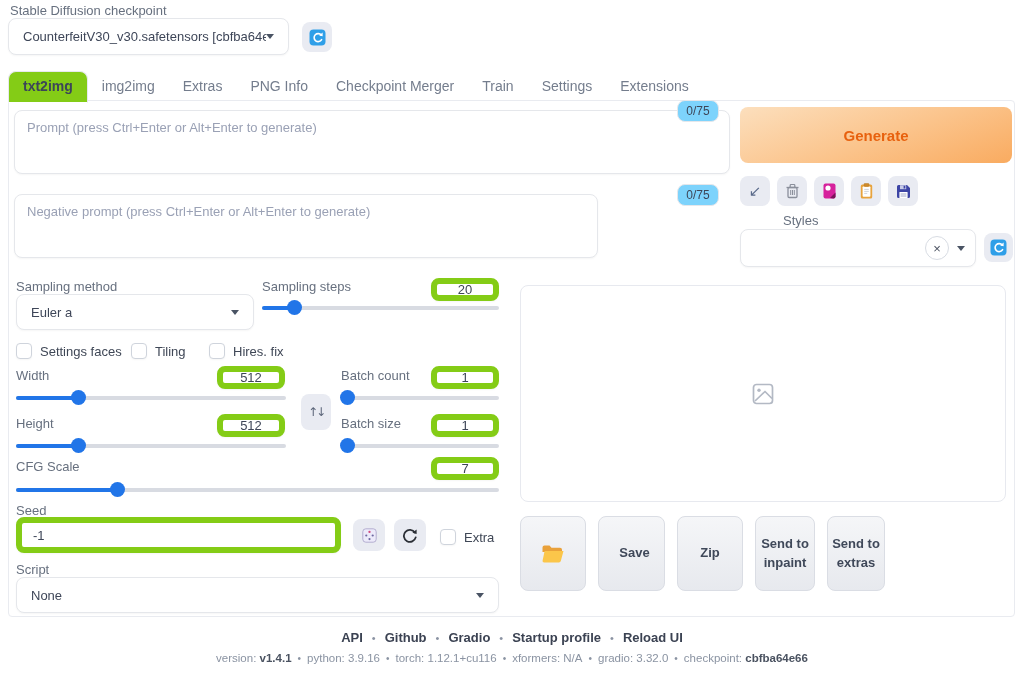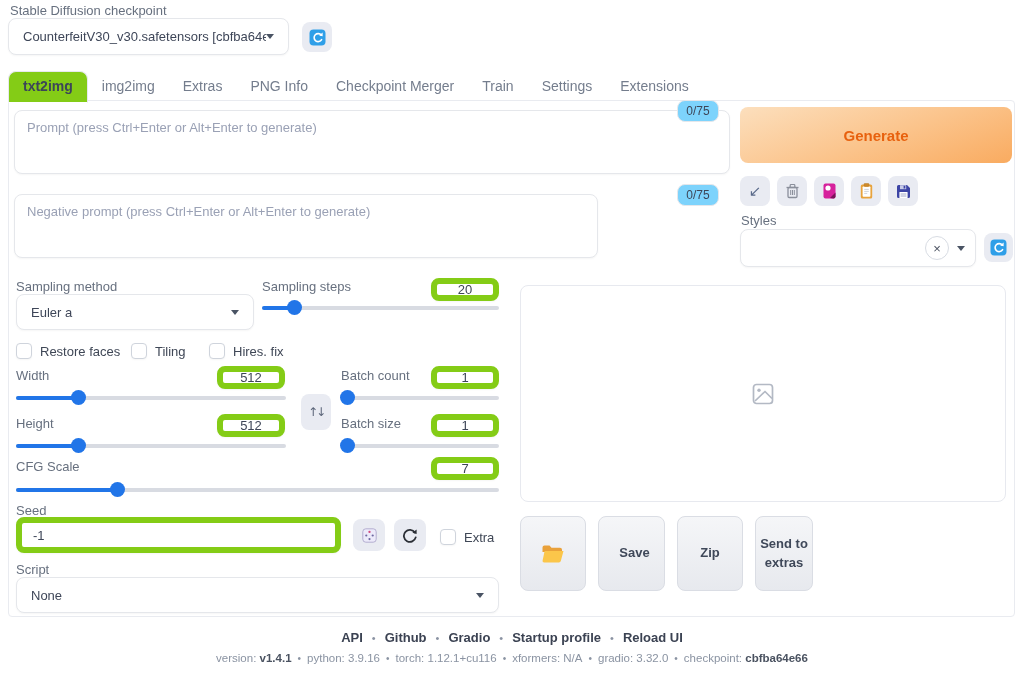--- a/index.html
+++ b/index.html
@@ -135,21 +135,21 @@
       <path d="M1 2.5 A1.5 1.5 0 0 1 2.5 1 H11 L14 4 V12.5 A1.5 1.5 0 0 1 12.5 14 H2.5 A1.5 1.5 0 0 1 1 12.5 Z" fill="#3d45a5"></path>
       <rect x="4" y="1.2" width="6.2" height="4" fill="#c7cbe8"></rect>
       <rect x="7.6" y="1.8" width="1.7" height="2.7" fill="#3d45a5"></rect>
       <rect x="3.4" y="8" width="8.2" height="6" rx="0.6" fill="#fff"></rect>
       <line x1="4.6" y1="10" x2="10.4" y2="10" stroke="#9aa0c4" stroke-width="0.9"></line>
       <line x1="4.6" y1="12" x2="10.4" y2="12" stroke="#9aa0c4" stroke-width="0.9"></line>
     </svg>
   </button>
 </div>
 
-<div class="abs lbl" style="left:741px;top:213px;">Styles</div>
+<div class="abs lbl" style="left:783px;top:213px;">Styles</div>
 <div class="abs box select" style="left:740px;top:229px;width:236px;height:38px;padding-right:10px;">
   <span class="txt"></span>
   <span class="clear-x" style="margin-right:8px;">×</span>
   <span class="caret"></span>
 </div>
 <button class="abs iconbtn" style="left:984px;top:233px;width:29px;height:29px;">
   <svg width="17" height="17" viewBox="0 0 17 17">
     <rect x="0.5" y="0.5" width="16" height="16" rx="4" fill="#2f9fe8"></rect>
     <path d="M12.3 6.2 A4 4 0 1 0 12.6 10.6" fill="none" stroke="#fff" stroke-width="1.6" stroke-linecap="round"></path>
     <polygon points="13.6,3.6 13.6,7.2 10.2,6.4" fill="#fff"></polygon>
@@ -165,21 +165,21 @@
 <div class="abs lbl" style="left:262px;top:279px;">Sampling steps</div>
 <input class="abs numinput" style="left: 431px; top: 278px; width: 68px; height: 23px;" value="20">
 <div class="slider" style="left:262px;top:300px;width:237px;">
   <div class="track"></div>
     <div class="fill" style="width:13.5%;"></div>
     <div class="thumb" style="left:13.5%;"></div>
 </div>
 
 <div class="cbrow" style="left:16px;top:343px;">
   <span class="cb"></span>
-  <span class="cblabel">Restore faces</span>
+  <span class="cblabel">Settings faces</span>
 </div>
 <div class="cbrow" style="left:131px;top:343px;">
   <span class="cb"></span>
   <span class="cblabel">Tiling</span>
 </div>
 <div class="cbrow" style="left:209px;top:343px;">
   <span class="cb"></span>
   <span class="cblabel">Hires. fix</span>
 </div>
 
@@ -265,20 +265,21 @@
 
 <div class="gbtns">
   <button class="gbtn" style="width:66px;">
     <svg width="24" height="20" viewBox="0 0 24 20">
       <path d="M1.5 3.5 A2 2 0 0 1 3.5 1.5 H8.5 L10.5 3.8 H19 A2 2 0 0 1 21 5.8 V8 H1.5 Z" fill="#e9a13a"></path>
       <path d="M3.6 7 H22.5 L19.8 17 A2 2 0 0 1 17.9 18.5 H3.2 A1.6 1.6 0 0 1 1.6 16.6 Z" fill="#fbc64a"></path>
     </svg>
   </button>
   <button class="gbtn" style="width:67px;padding-left:10px;">Save</button>
   <button class="gbtn" style="width:66px;">Zip</button>
+  <button class="gbtn" style="width:60px;">Send to inpaint</button>
   <button class="gbtn" style="width:58px;">Send to extras</button>
 </div>
 
 <div class="footer">
   <div class="flinks">
     <a>API</a><span class="bullet">•</span><a>Github</a><span class="bullet">•</span><a>Gradio</a><span class="bullet">•</span><a>Startup profile</a><span class="bullet">•</span><a>Reload UI</a>
   </div>
   <div class="fmeta">
     <span>version:</span> <span class="strong">v1.4.1</span><span class="bullet">•</span><span>python:</span> <span>3.9.16</span><span class="bullet">•</span><span>torch:</span> <span>1.12.1+cu116</span><span class="bullet">•</span><span>xformers:</span> <span>N/A</span><span class="bullet">•</span><span>gradio:</span> <span>3.32.0</span><span class="bullet">•</span><span>checkpoint:</span> <span class="strong">cbfba64e66</span>
   </div>

